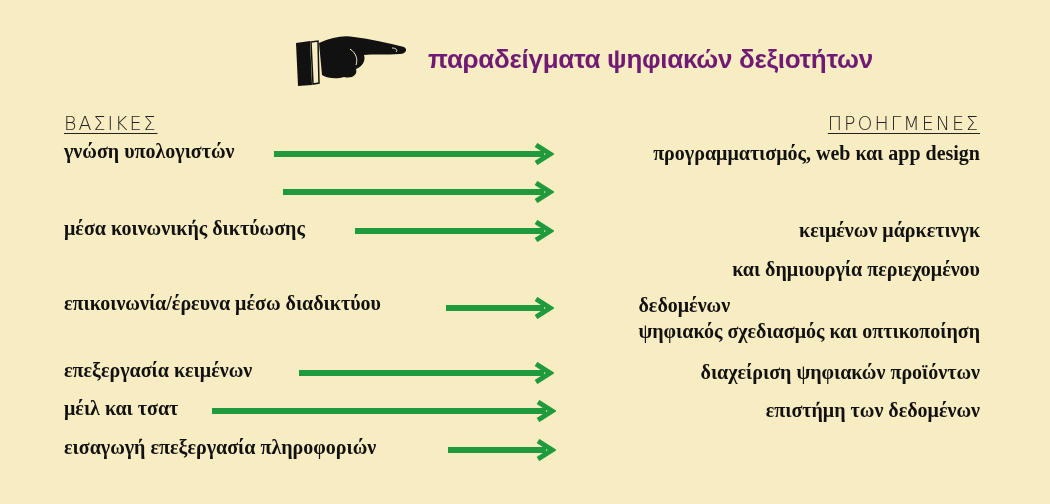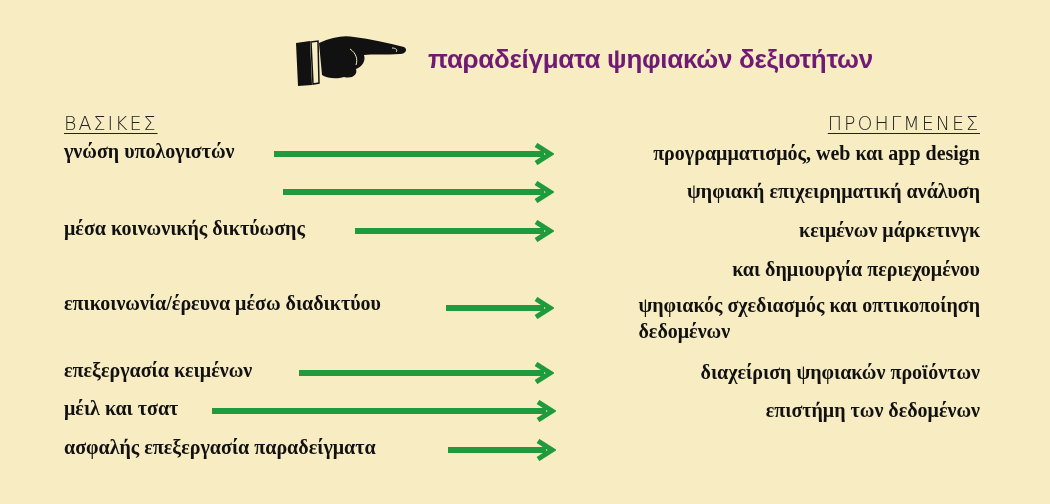--- a/index.html
+++ b/index.html
@@ -64,21 +64,20 @@
       <path d="M262 2 L276 11 L262 20" stroke="#1f9a3c" stroke-width="5" fill="none"></path>
     </svg>
   <div class="adv">προγραμματισμός, web και app design</div>
 </div>
 
 <div class="row" style="top:178px">
   <svg class="arrow" style="left:283px;width:271px" viewBox="0 0 271 22">
       <rect x="0" y="8" width="261" height="6" fill="#1f9a3c"></rect>
       <path d="M253 2 L267 11 L253 20" stroke="#1f9a3c" stroke-width="5" fill="none"></path>
     </svg>
-  <div class="adv">ψηφιακή επιχειρηματική ανάλυση</div>
 </div>
 
 <div class="row" style="top:217px">
   <div class="basic">μέσα κοινωνικής δικτύωσης</div>
   <svg class="arrow" style="left:355px;width:199px" viewBox="0 0 199 22">
       <rect x="0" y="8" width="189" height="6" fill="#1f9a3c"></rect>
       <path d="M181 2 L195 11 L181 20" stroke="#1f9a3c" stroke-width="5" fill="none"></path>
     </svg>
   <div class="adv">κειμένων μάρκετινγκ</div>
 </div>
@@ -86,22 +85,22 @@
   <div class="adv">και δημιουργία περιεχομένου</div>
 </div>
 
 <div class="row" style="top:292px;height:52px">
   <div class="basic">επικοινωνία/έρευνα μέσω διαδικτύου</div>
   <svg class="arrow" style="left:446px;width:108px;top:5px" viewBox="0 0 108 22">
       <rect x="0" y="8" width="98" height="6" fill="#1f9a3c"></rect>
       <path d="M90 2 L104 11 L90 20" stroke="#1f9a3c" stroke-width="5" fill="none"></path>
     </svg>
   <div class="adv">
+    <div>δεδομένων</div>
     <div>ψηφιακός σχεδιασμός και οπτικοποίηση</div>
-    <div>δεδομένων</div>
   </div>
 </div>
 
 <div class="row" style="top:359px">
   <div class="basic">επεξεργασία κειμένων</div>
   <svg class="arrow" style="left:299px;width:255px" viewBox="0 0 255 22">
       <rect x="0" y="8" width="245" height="6" fill="#1f9a3c"></rect>
       <path d="M237 2 L251 11 L237 20" stroke="#1f9a3c" stroke-width="5" fill="none"></path>
     </svg>
   <div class="adv">διαχείριση ψηφιακών προϊόντων</div>
@@ -110,18 +109,18 @@
 <div class="row" style="top:397px">
   <div class="basic">μέιλ και τσατ</div>
   <svg class="arrow" style="left:212px;width:344px" viewBox="0 0 344 22">
       <rect x="0" y="8" width="334" height="6" fill="#1f9a3c"></rect>
       <path d="M326 2 L340 11 L326 20" stroke="#1f9a3c" stroke-width="5" fill="none"></path>
     </svg>
   <div class="adv">επιστήμη των δεδομένων</div>
 </div>
 
 <div class="row" style="top:436px">
-  <div class="basic">ασφαλής επεξεργασία παραδείγματα</div>
+  <div class="basic">εισαγωγή επεξεργασία πληροφοριών</div>
   <svg class="arrow" style="left:448px;width:108px" viewBox="0 0 108 22">
       <rect x="0" y="8" width="98" height="6" fill="#1f9a3c"></rect>
       <path d="M90 2 L104 11 L90 20" stroke="#1f9a3c" stroke-width="5" fill="none"></path>
     </svg>
 </div>
 
 </body></html>

